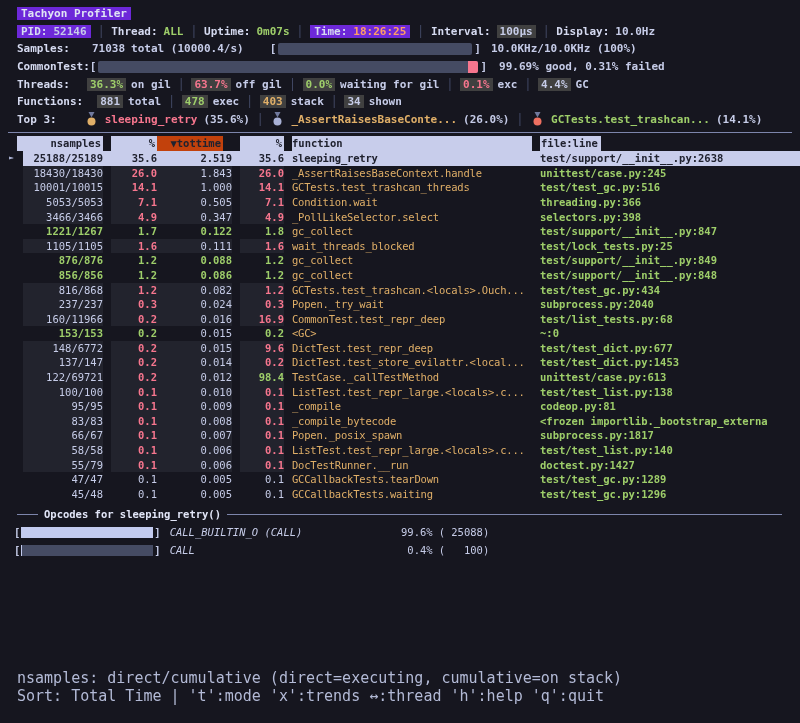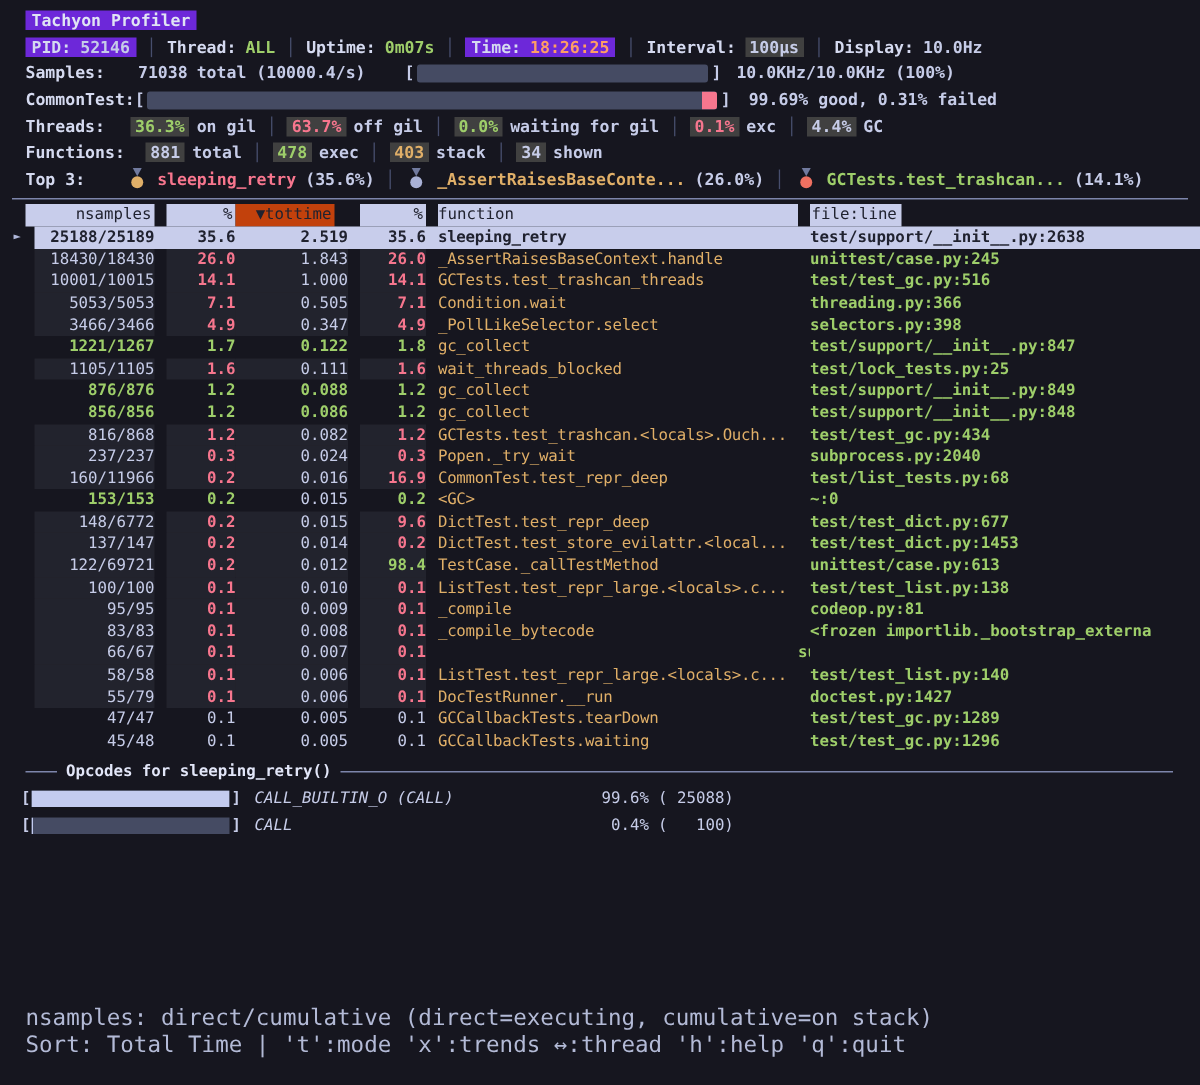--- a/index.html
+++ b/index.html
@@ -29,21 +29,21 @@
   .bar-fill{height:100%;background:#9ece6a;}
   .samples-bar{width:194px;}
   .eff-bar{width:380px;}
   .eff-fail{position:absolute;right:0;top:0;bottom:0;width:10px;background:#f7768e;}
 
   .hdiv{border-top:1px solid #7d85ab;margin:4px 8px 2px 8px;}
 
   
   .thead{
     display:grid;grid-template-columns:86px 8px 46px 75px 8px 44px 8px 240px 8px 242px;
-    margin-left:17px;height:16px;font-size:10.5px;font-weight:400;align-items:center;
+    margin-left:17px;height:16px;font-size:10.5px;font-weight:700;align-items:center;
   }
   .hcell{background:#c8cdeb;color:#20222f;height:15px;line-height:15px;}
   .hnum{text-align:right;padding-right:2px;}
   .htxt{text-align:left;}
   .h-tot{background:#c2410c;margin-right:9px;padding-right:2px;}
   .h-file{display:inline-block;padding:0 3px 0 1px;}
   .h-filecell{background:none;}
 
   .rows{}
   .trow{
@@ -377,20 +377,21 @@
     <span class="cell file c-green">&lt;frozen importlib._bootstrap_externa</span>
   </div>
     <div class="trow chips">
     <span class="cell num c-fg">66/67</span>
     <span></span>
     <span class="cell num c-red">0.1</span>
     <span class="cell num c-fg">0.007</span>
     <span></span>
     <span class="cell num c-red">0.1</span>
     <span></span>
+    <span class="cell func c-yellow">Popen._posix_spawn</span>
     <span></span>
     <span class="cell file c-green">subprocess.py:1817</span>
   </div>
     <div class="trow chips">
     <span class="cell num c-fg">58/58</span>
     <span></span>
     <span class="cell num c-red">0.1</span>
     <span class="cell num c-fg">0.006</span>
     <span></span>
     <span class="cell num c-red">0.1</span>

